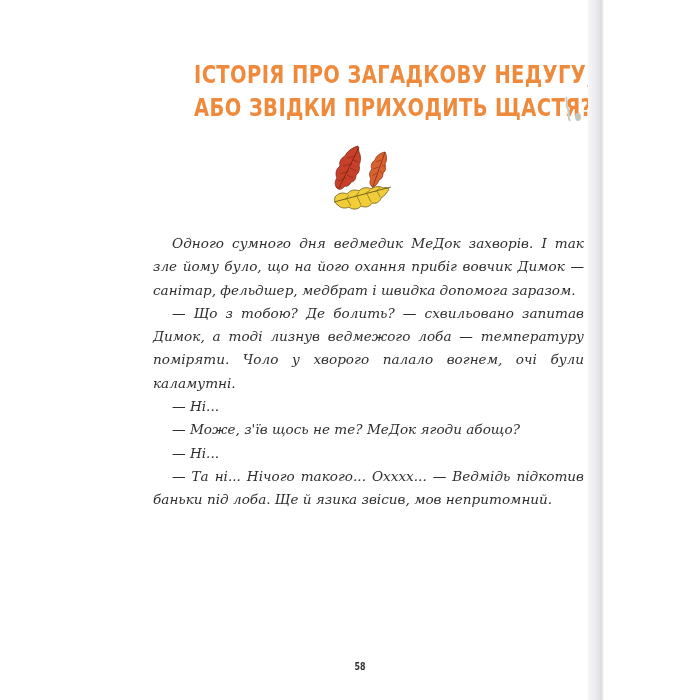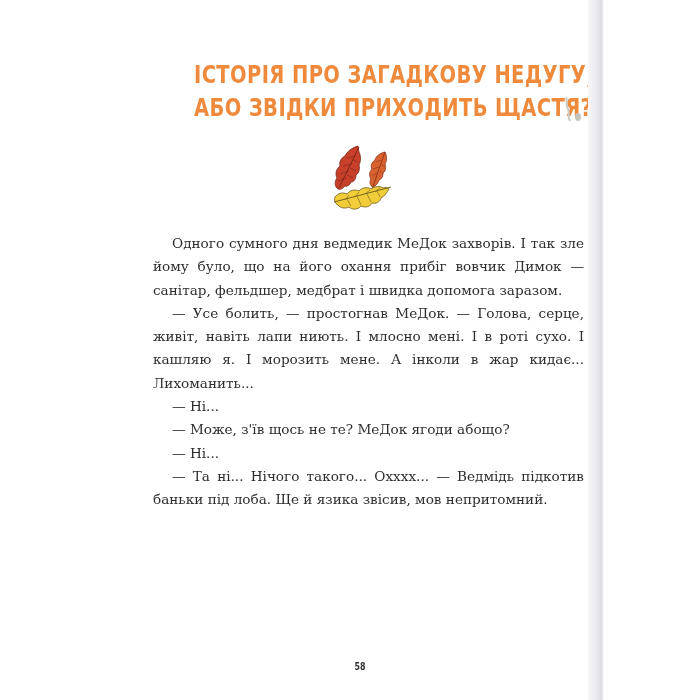--- a/index.html
+++ b/index.html
@@ -77,20 +77,21 @@
       font-family: "DejaVu Serif", serif;
       font-size: 13.6px;
       line-height: 23.3px;
       color: #2e2e2e;
       text-align: justify;
     }
     .body-text p {
       margin: 0;
       text-indent: 19px;
       hyphens: manual;
+      font-style: italic;
     }
     .page-number {
       position: absolute;
       left: 345px;
       top: 660px;
       width: 30px;
       text-align: center;
       font-family: "DejaVu Sans Condensed", "DejaVu Sans", sans-serif;
       font-weight: bold;
       font-size: 11px;
@@ -123,21 +124,21 @@
     <path d="M60 12 L46 52" stroke="#8a3218" stroke-width="0.9" fill="none"></path>
     <path d="M56 20 L51 22 M54 27 L48 29 M52 33 L47 36 M57 25 L60 27 M55 31 L58 34" stroke="#8a3218" stroke-width="0.6" fill="none"></path>
 
     <path d="M10 57 C13 53, 18 52, 22 54 C25 50, 30 49, 34 51 C37 47, 43 47, 46 49 C50 46, 55 46, 58 48 C61 47, 63 48, 64 49 C62 52, 60 56, 56 58 C55 62, 51 64, 47 63 C45 67, 40 68, 36 66 C33 70, 27 70, 24 67 C20 69, 15 68, 13 65 C10 64, 9 60, 10 57 Z" fill="#f1cd3a" stroke="#6b5a1a" stroke-width="0.8"></path>
     <path d="M9 62 L66 47" stroke="#6b5a1a" stroke-width="0.9" fill="none"></path>
     <path d="M20 60 L24 55 M30 57 L34 52 M40 54 L45 50 M50 52 L55 48 M22 59 L26 66 M32 56 L36 65 M42 54 L46 62 M52 51 L55 57" stroke="#6b5a1a" stroke-width="0.6" fill="none"></path>
   </svg>
 
   <div class="body-text">
     <p>Одного сумного дня ведмедик МеДок захворів. І так зле йому було, що на його охання прибіг вовчик Димок — санітар, фельдшер, медбрат і швидка допомога заразом.</p>
-    <p>— Усе болить, — простогнав МеДок. — Голова, серце, живіт, навіть лапи ниють. І млосно мені. І в роті сухо. І кашляю я. І морозить мене. А інколи в жар кидає... Лихоманить...</p>
+    <p>— Що з тобою? Де болить? — схвильовано запитав Димок, а тоді лизнув ведмежого лоба — температуру поміряти. Чоло у хворого палало вогнем, очі були каламутні.</p>
     <p>— Ні...</p>
     <p>— Може, з'їв щось не те? МеДок ягоди абощо?</p>
     <p>— Ні...</p>
     <p>— Та ні... Нічого такого... Охххх... — Ведмідь підкотив баньки під лоба. Ще й язика звісив, мов непритомний.</p>
 
   </div>
 
   <div class="page-number">58</div>
 </div>
 

